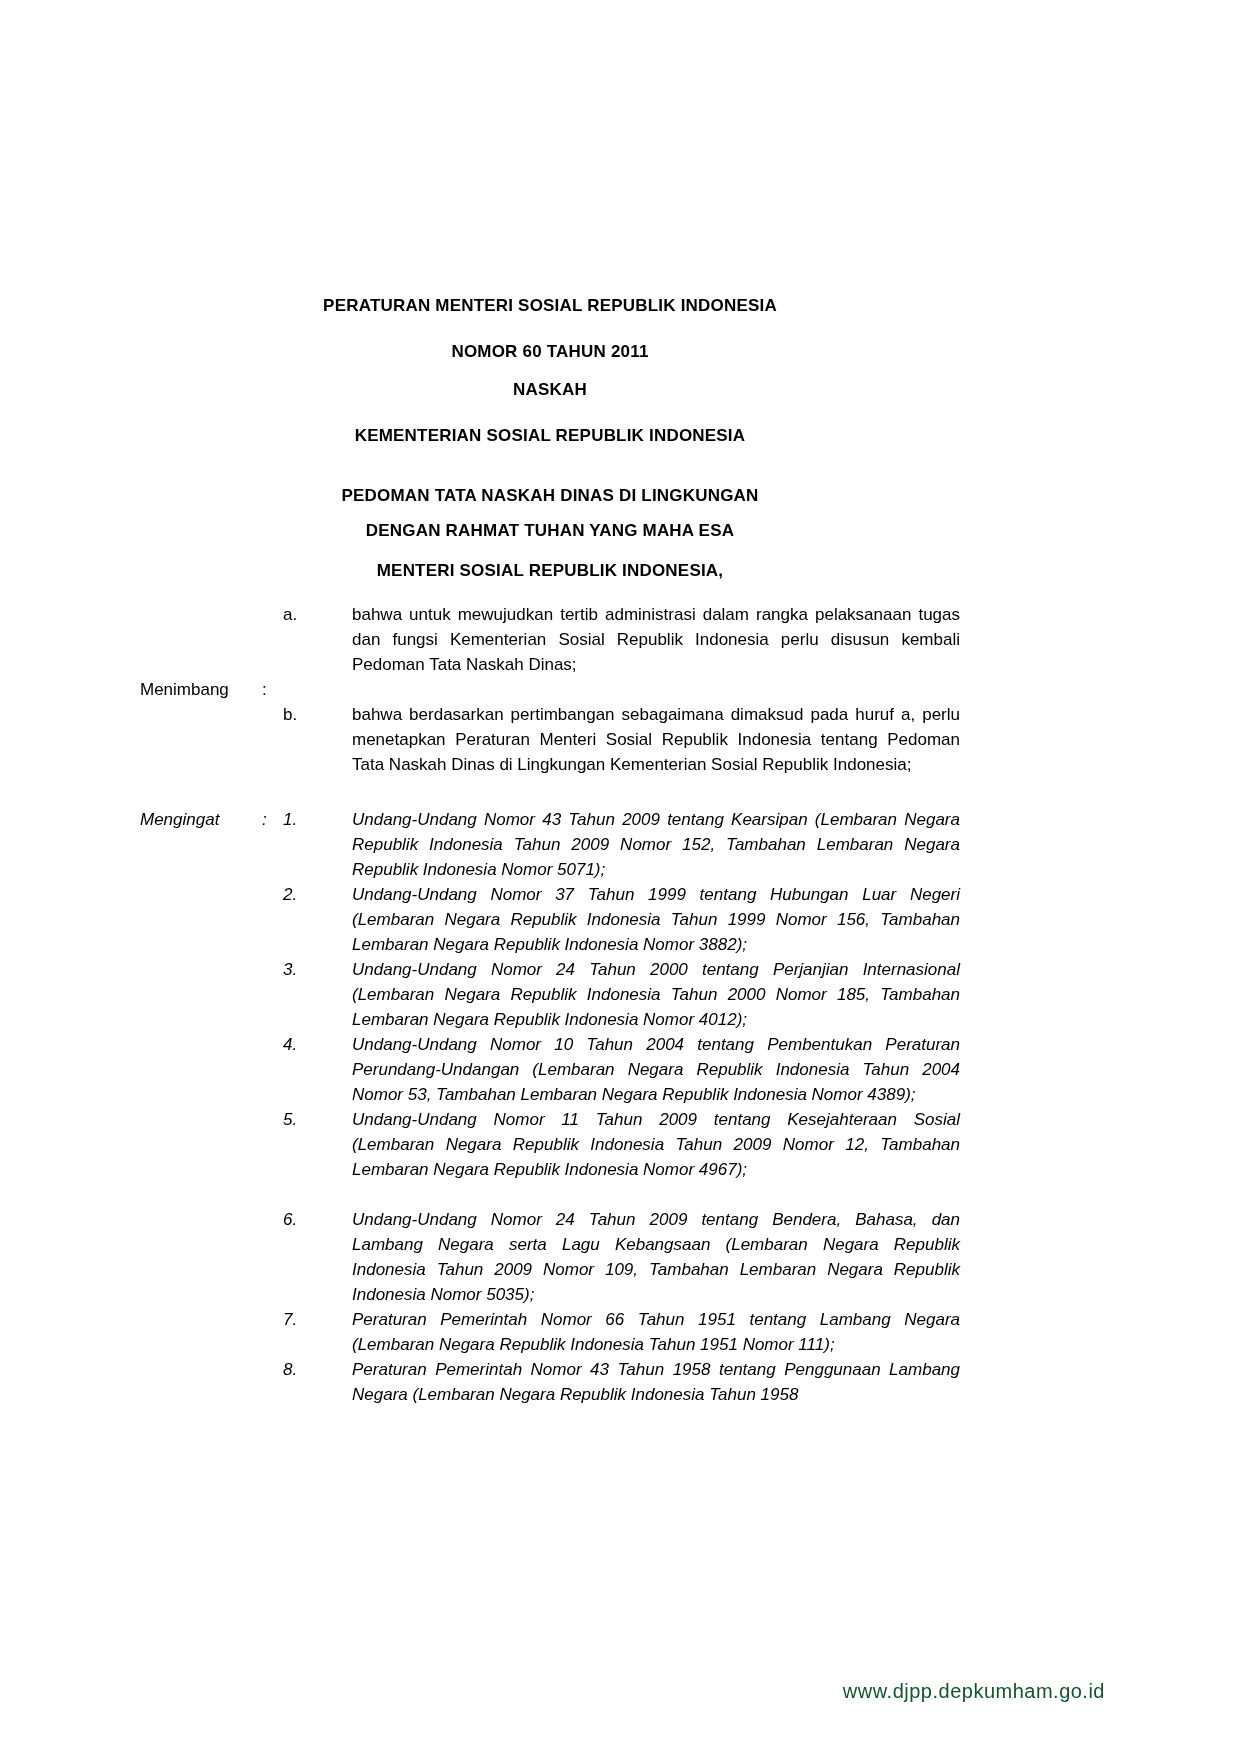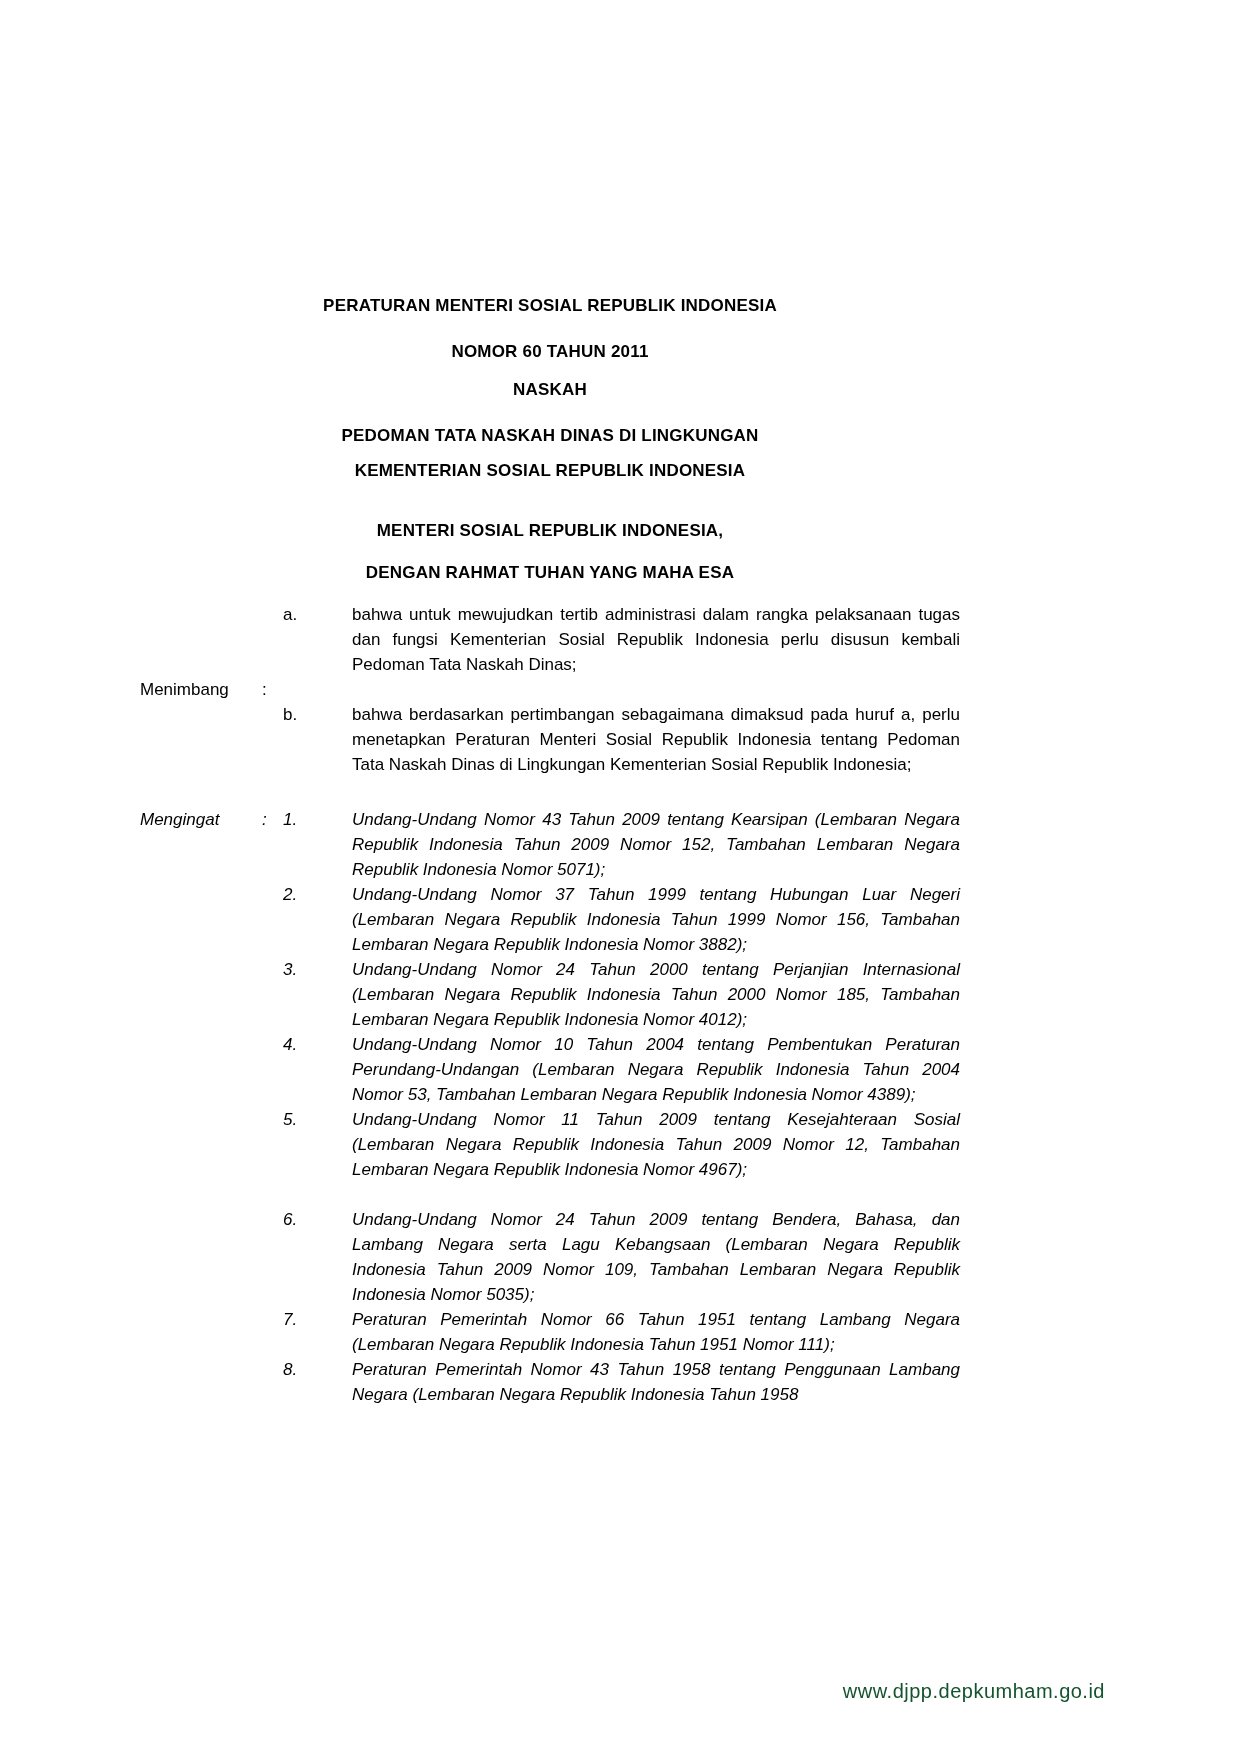--- a/index.html
+++ b/index.html
@@ -81,25 +81,25 @@
 </style>
 </head>
 <body>
 
 <div class="page">
   <div class="content">
 
     <div class="heading h-title1">PERATURAN  MENTERI SOSIAL REPUBLIK INDONESIA</div>
     <div class="heading h-title2">NOMOR 60 TAHUN 2011</div>
     <div class="heading h-title3">NASKAH</div>
+    <div class="heading h-title5">KEMENTERIAN SOSIAL REPUBLIK INDONESIA</div>
     <div class="heading h-title4">PEDOMAN TATA NASKAH DINAS  DI LINGKUNGAN</div>
-    <div class="heading h-title5">KEMENTERIAN SOSIAL REPUBLIK INDONESIA</div>
 
+    <div class="heading h-pre1">DENGAN RAHMAT TUHAN YANG MAHA ESA</div>
     <div class="heading h-pre2">MENTERI SOSIAL REPUBLIK INDONESIA,</div>
-    <div class="heading h-pre1">DENGAN RAHMAT TUHAN YANG MAHA ESA</div>
 
     <div class="section menimbang">
       <div class="sec-label">Menimbang</div>
       <div class="sec-colon">:</div>
       <div class="sec-items">
         <div class="item">
           <div class="item-marker">a.</div>
           <div class="item-text">bahwa untuk mewujudkan tertib administrasi dalam rangka pelaksanaan tugas dan fungsi Kementerian Sosial Republik Indonesia perlu disusun kembali Pedoman Tata Naskah Dinas;</div>
         </div>
         <div class="item gap-top">

